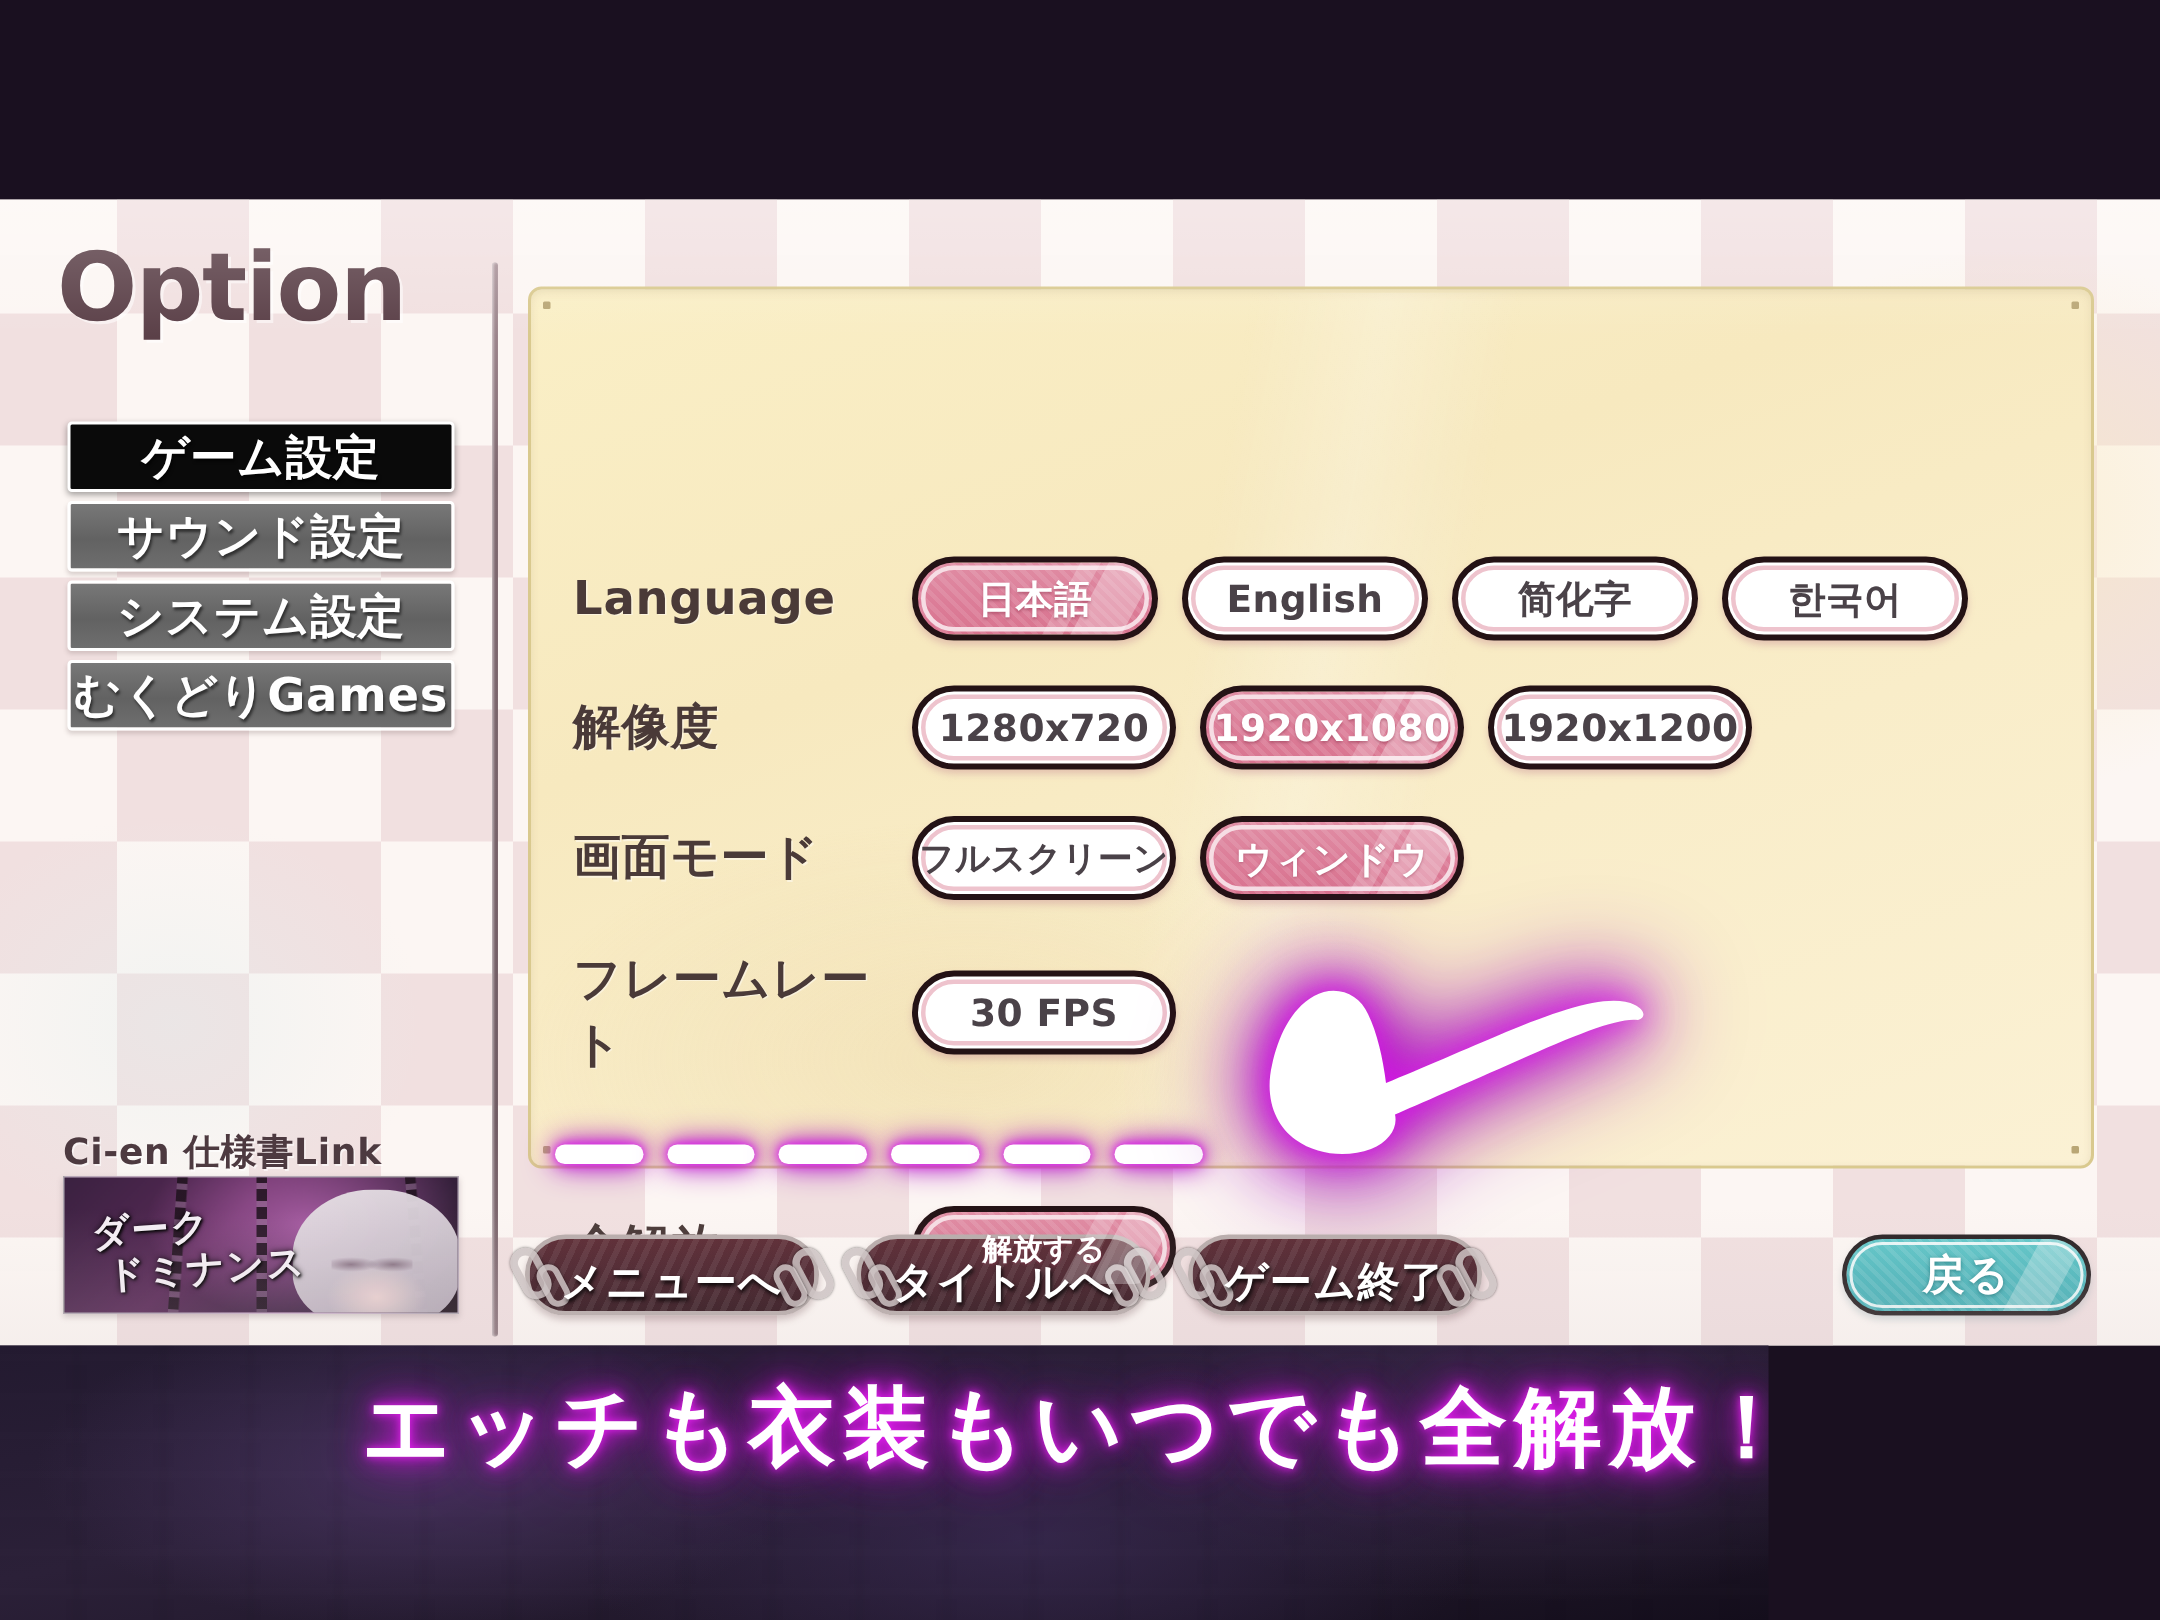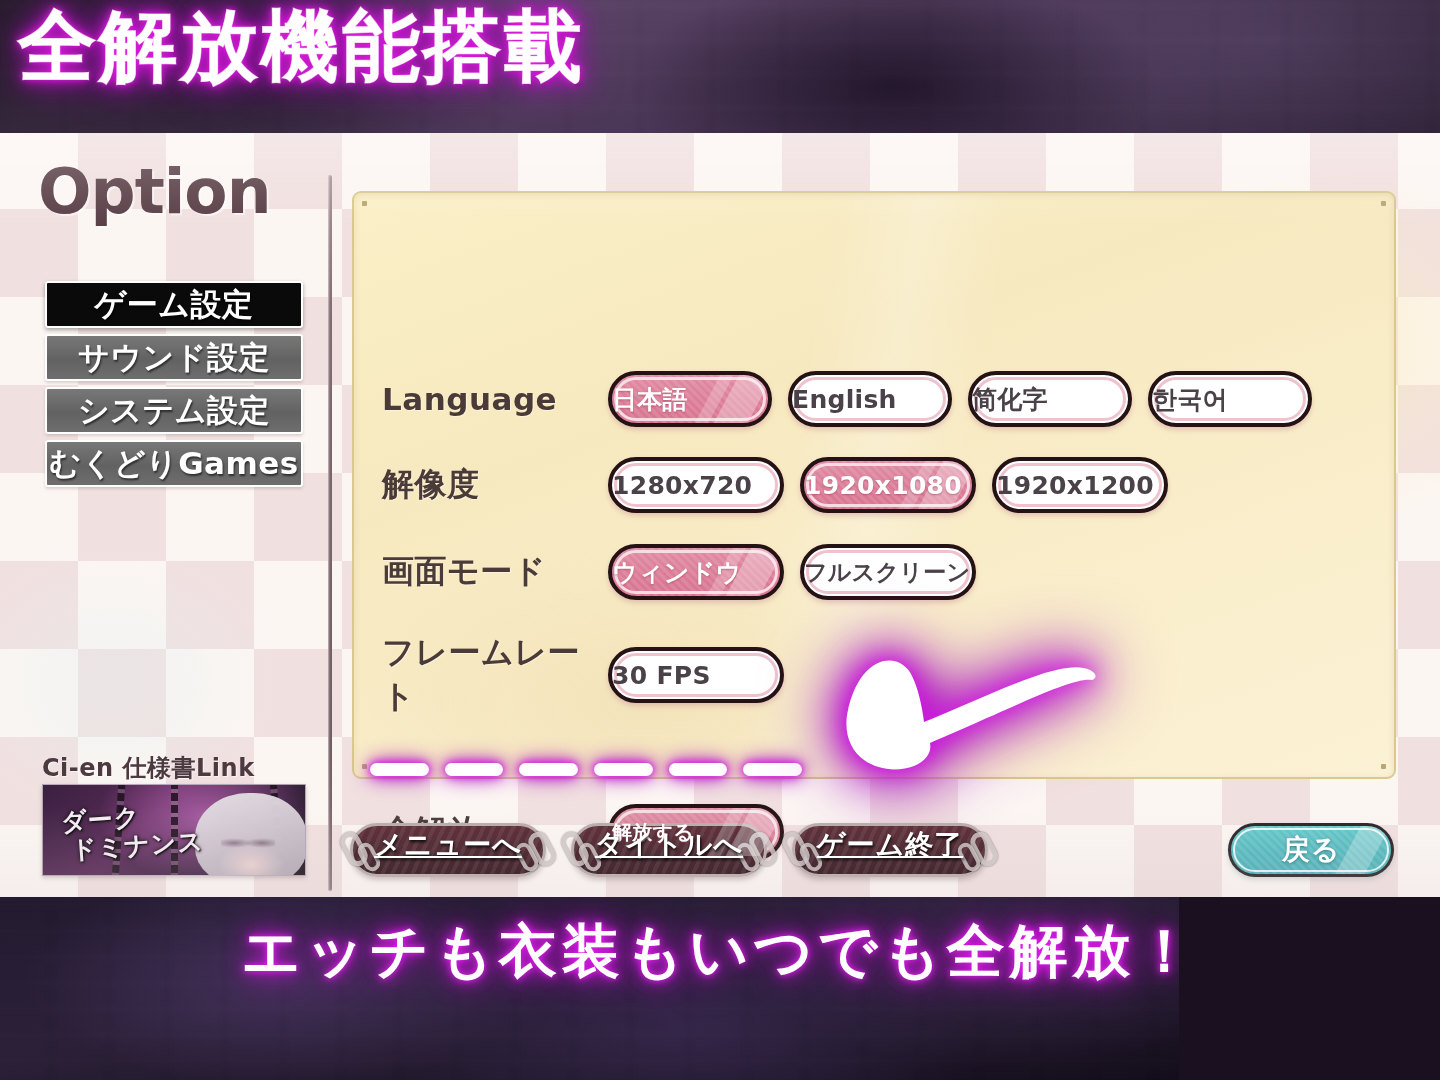--- a/index.html
+++ b/index.html
@@ -186,21 +186,21 @@
     font-size: 32px; font-weight: 800; color: #4a3a38;
     letter-spacing: 0.5px;
     text-shadow: 1px 1px 0 rgba(255,255,255,0.45);
   }
   .row-label.lang { font-size: 31px; }
   .opts { display: flex; gap: 16px; }
 
   .pill {
     position: relative;
     height: 56px;
-    display: flex; align-items: center; justify-content: flex-start;
+    display: flex; align-items: center; justify-content: center;
     border-radius: 28px;
     border: 4px solid #241215;
     background: #ffffff;
     box-shadow: 0 3px 5px rgba(190,120,140,0.35);
     overflow: hidden;
     font-size: 25px; font-weight: 800;
     color: #4a4248;
     letter-spacing: 0.3px;
   }
   .pill::before {
@@ -253,33 +253,32 @@
   .dash {
     flex: 1; height: 13px; border-radius: 7px; background: #ffffff;
     box-shadow: 0 0 6px #e01ff0, 0 0 13px #c014d6, 0 0 22px #a30fb8;
   }
 
   
   .btm-btns { position: absolute; left: 350px; top: 690px; display: flex; gap: 25px; }
   .dark-btn {
     position: relative;
     width: 196px; height: 54px;
-    display: flex; align-items: flex-start; justify-content: center;
+    display: flex; align-items: flex-end; justify-content: center;
     border-radius: 27px;
     border: 3px solid #b9adac;
     background:
       repeating-linear-gradient(115deg, rgba(255,255,255,0.07) 0 4px, rgba(0,0,0,0) 4px 9px),
       linear-gradient(180deg, #5c2b34 0%, #48202a 48%, #2e1018 100%);
     color: #ffffff;
     font-size: 28px; font-weight: 800;
     letter-spacing: 1px;
     text-shadow: 1px 2px 3px rgba(0,0,0,0.85);
     box-shadow: 0 3px 5px rgba(120,90,95,0.35);
     overflow: visible;
-    text-decoration: underline;
   }
   .dark-btn .lnk {
     position: absolute; width: 20px; height: 36px;
     border: 5px solid rgba(205,195,195,0.85);
     border-radius: 10px;
     transform: rotate(-28deg);
     box-shadow: 0 0 2px rgba(0,0,0,0.6);
   }
   .dark-btn .lnk.l1 { left: -9px;  top: 5px; }
   .dark-btn .lnk.l2 { left: 8px;  top: 16px; width: 16px; height: 30px; border-width: 4px; }
@@ -340,25 +339,20 @@
     white-space: nowrap;
   }
   .cap1 { top: 25px; }
   .cap2 { top: 100px; }
 </style>
 </head>
 <body>
 
 <div id="root">
 
-  <div class="top-banner">
-    <div class="bricks"></div>
-    <div class="vig"></div>
-    <div class="headline">全解放機能搭載</div>
-  </div>
 
   <div class="game-screen">
     <div class="checker"></div>
     <div class="checker2"></div>
 
     <div class="opt-title">Option</div>
     <div class="side-divider"></div>
 
     <div class="side-menu">
       <div class="side-item active">
@@ -425,27 +419,27 @@
           </div>
           <div class="pill w-res">
             <span class="txt">1920x1200</span>
           </div>
         </div>
       </div>
 
       <div class="row" style="top:351px">
         <div class="row-label">画面モード</div>
         <div class="opts">
+          <div class="pill w-mode" style="font-size:23px">
+            <span class="txt">フルスクリーン</span>
+          </div>
           <div class="pill sel w-mode">
             <span class="shine"></span>
             <span class="shine2"></span>
             <span class="txt">ウィンドウ</span>
-          </div>
-          <div class="pill w-mode" style="font-size:23px">
-            <span class="txt">フルスクリーン</span>
           </div>
         </div>
       </div>
 
       <div class="row" style="top:438px">
         <div class="row-label">フレームレート</div>
         <div class="opts">
           <div class="pill w-fps">
             <span class="txt">30 FPS</span>
           </div>

